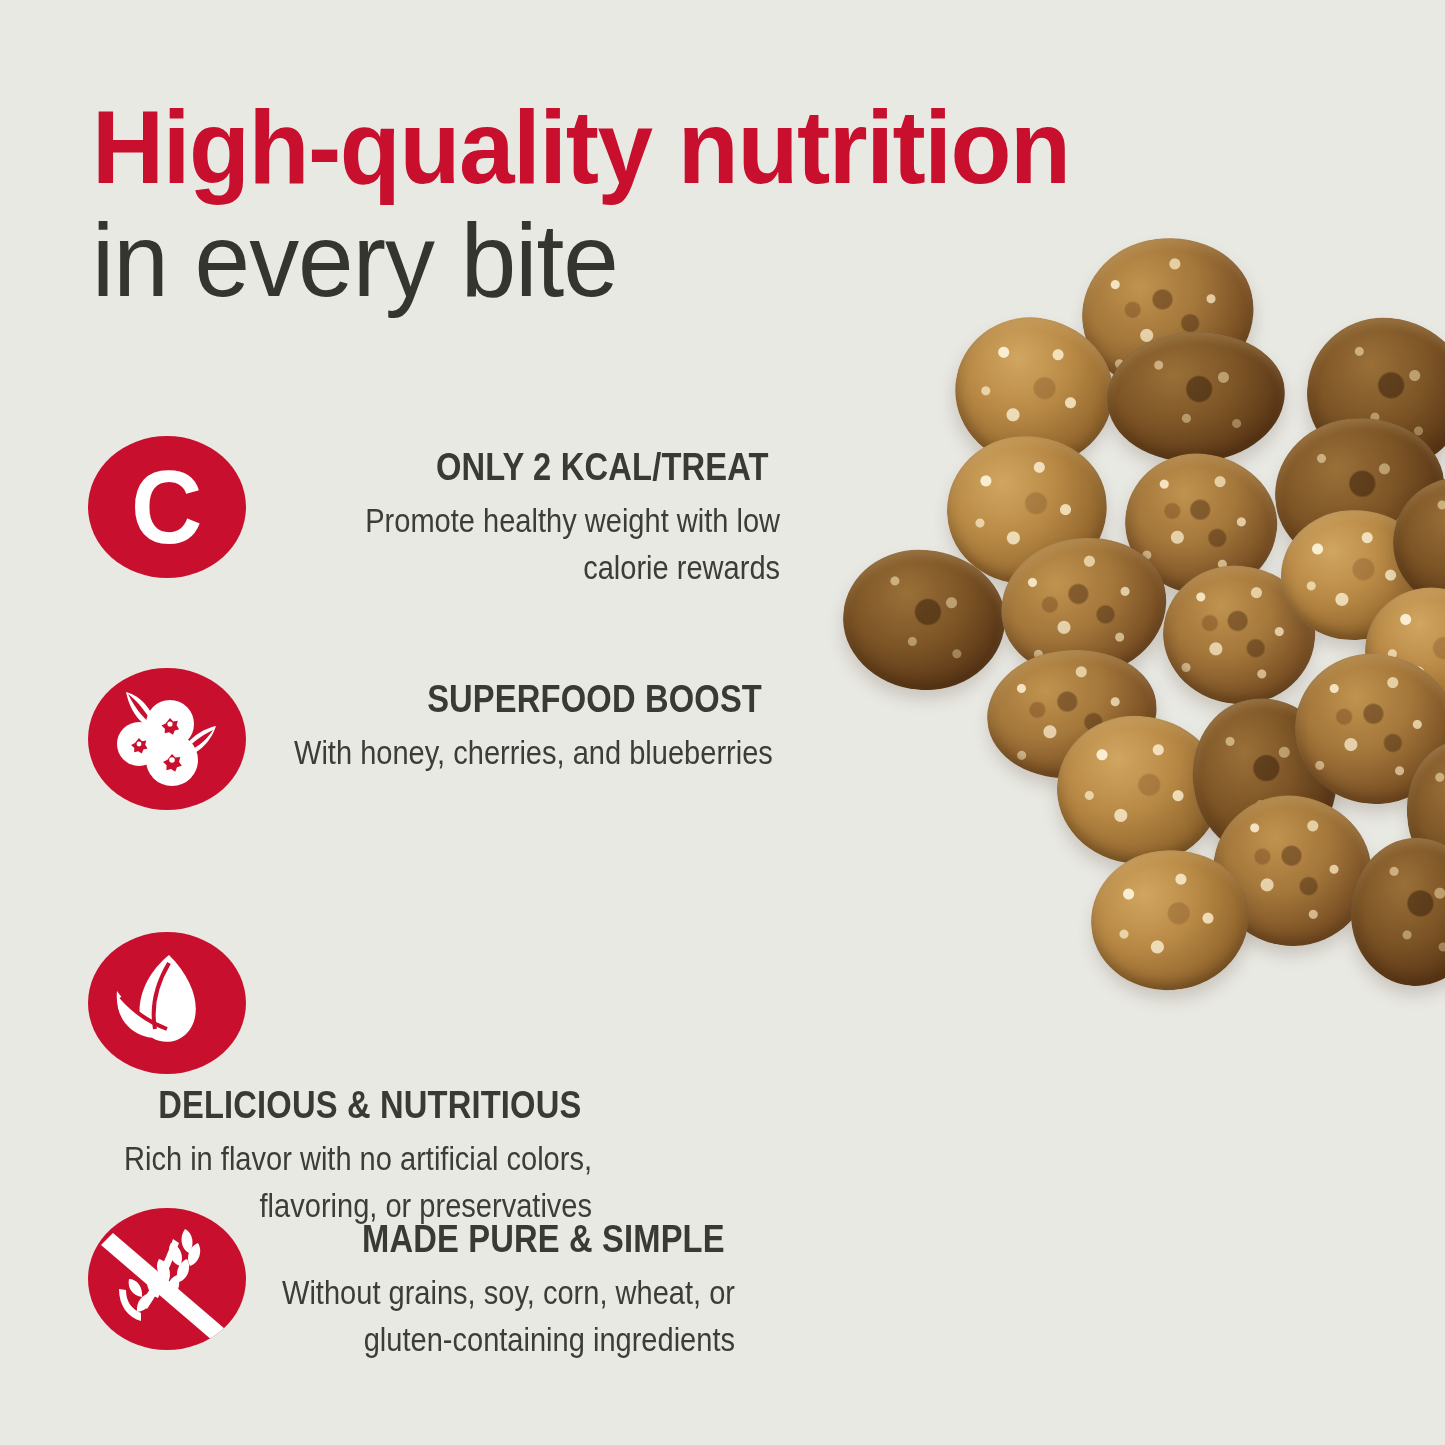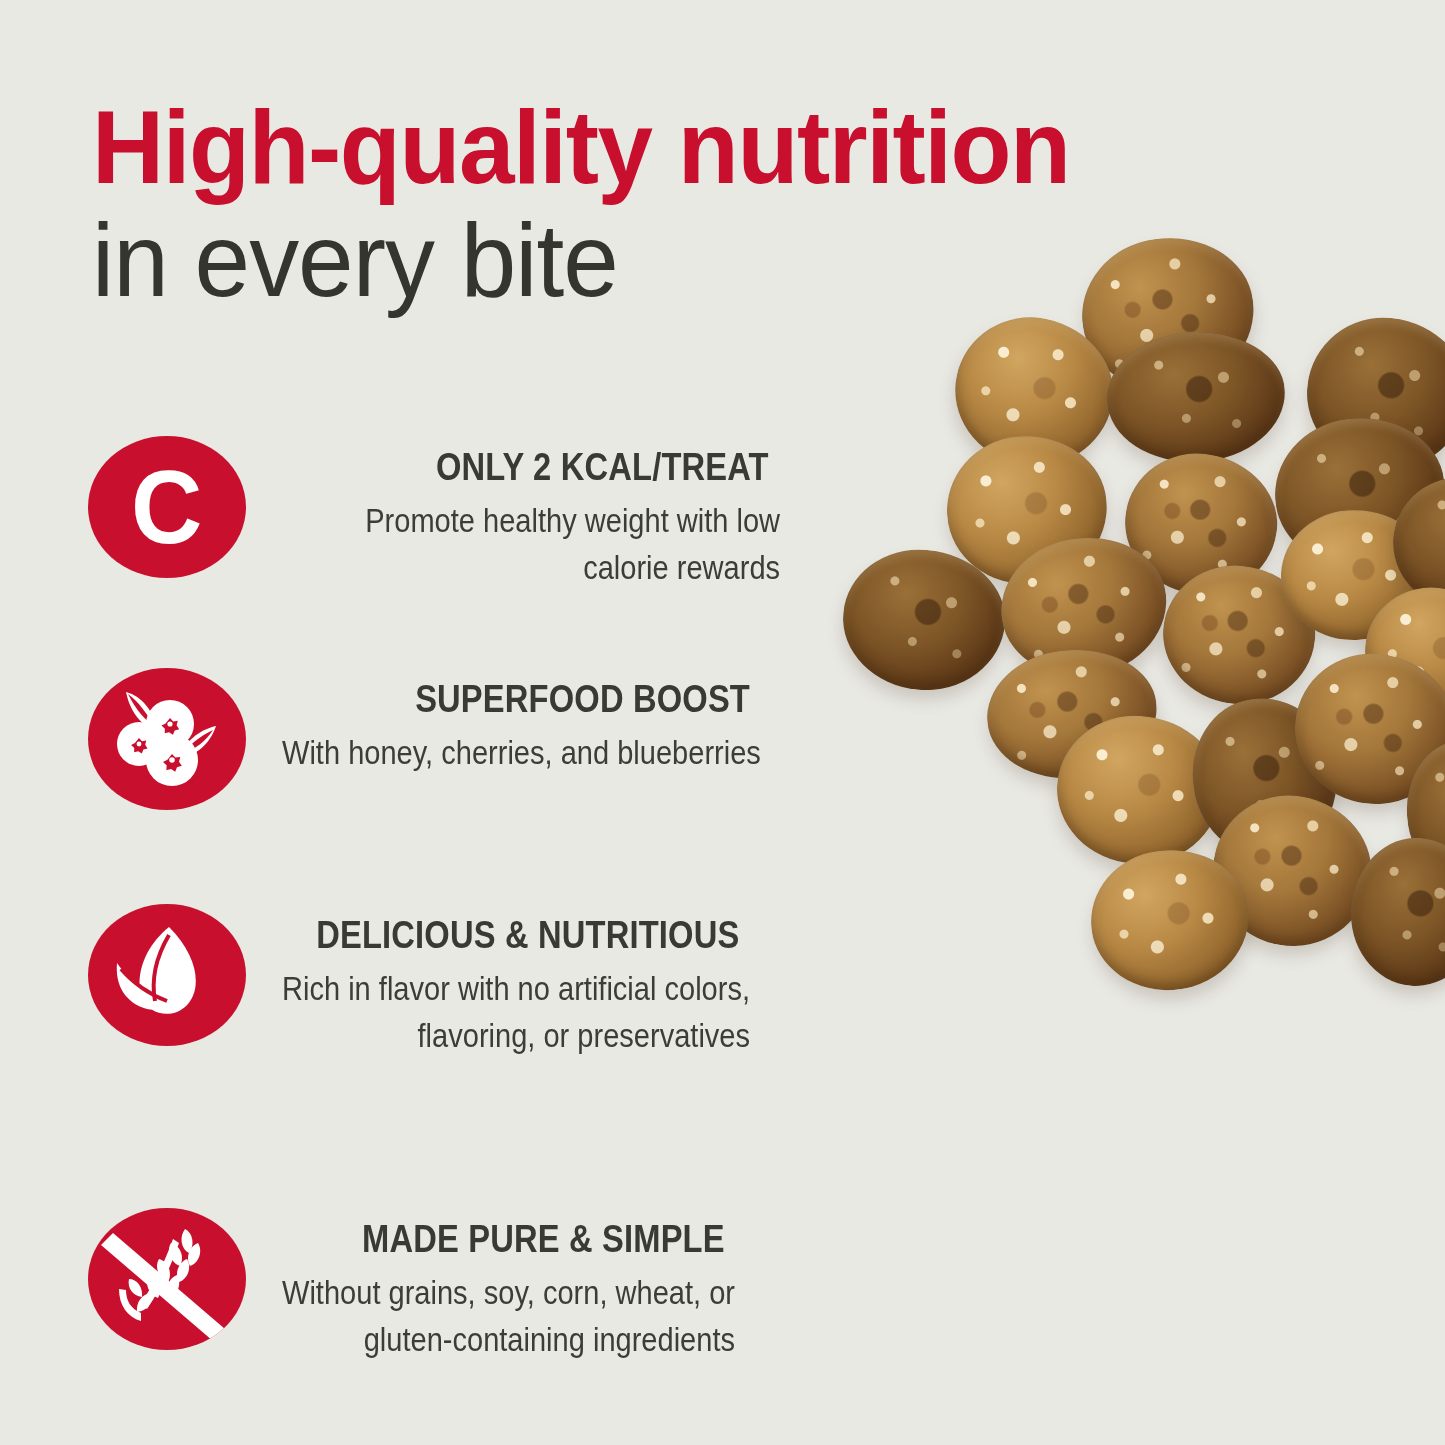--- a/index.html
+++ b/index.html
@@ -105,22 +105,22 @@
     font-size:33px;
     line-height:1.42;
     color:#3d3d38;
     transform:scaleX(0.88);
     transform-origin:left top;
     white-space:pre-line;
   }
 
   
   .feature.f0 { top:416px; }
-  .feature.f1 { top:648px; }
-  .feature.f2 { top:884px; }
+  .feature.f1 { top:648px;gap:12px; }
+  .feature.f2 { top:912px;flex-direction:column; }
   .feature.f3 { top:1188px; }
 
   
   .treats-area {
     position:absolute;
     left:795px; top:190px;
     width:650px; height:1255px;
     overflow:hidden;
   }
   .treat {

